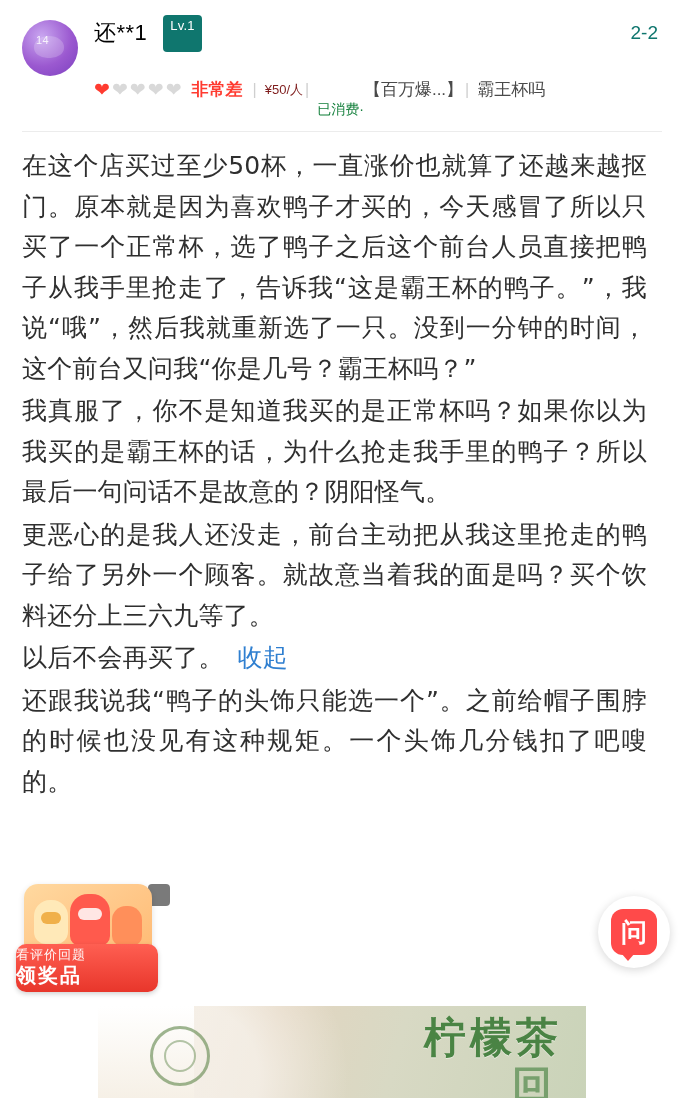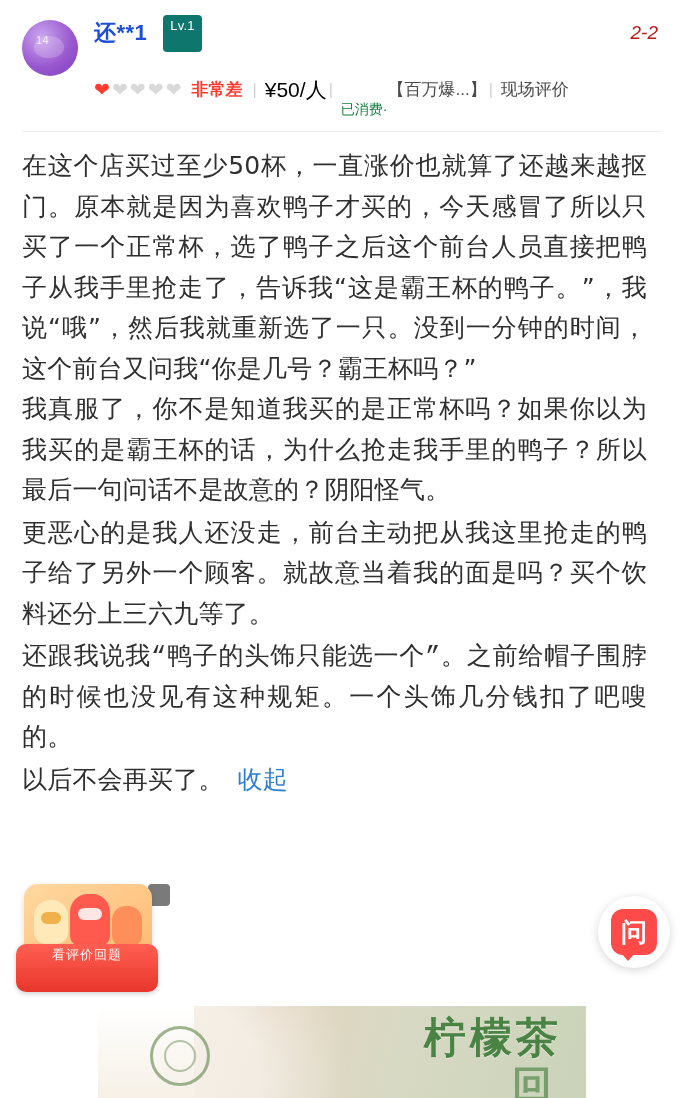--- a/index.html
+++ b/index.html
@@ -65,41 +65,40 @@
     min-width: 0;
   }
 
   .name-row {
     display: flex;
     align-items: center;
     height: 30px;
   }
   .user-name {
     font-size: 22px;
-    color: #1d4ed8;
-    font-weight: 700;
+    color: #000000;
+    font-weight: 400;
     letter-spacing: .5px;
   }
   .level-badge {
     margin-left: 16px;
     background: #0f766e;
     color: #ffffff;
     font-size: 13px;
     line-height: 1;
     padding: 4px 7px 20px 7px;
     border-radius: 4px;
     letter-spacing: .2px;
   }
   .page-indicator {
     margin-left: auto;
     font-size: 19px;
-    color: #b91c1c;
+    color: #0f766e;
     padding-right: 4px;
     white-space: nowrap;
-    font-style: italic;
   }
 
   
   .meta-row {
     display: flex;
     align-items: center;
     margin-top: 12px;
     font-size: 17px;
     color: #555;
     flex-wrap: nowrap;
@@ -122,21 +121,21 @@
     color: #ff3b30;
     font-size: 17px;
     margin-right: 8px;
     font-weight: 700;
   }
   .sep {
     color: #cfcfcf;
     margin: 0 8px 0 2px;
     font-size: 16px;
   }
-  .price { color: #000000; font-size: 21px; }
+  .price { color: #7f1d1d; font-size: 13px; }
   .consumed { color: #15803d; font-size: 14px; margin-top: 41px; }
   .deal-link { color: #4a4a4a; font-size: 17px; }
   .scene-tag { color: #4a4a4a; font-size: 17px; }
 
   .divider {
     height: 1px;
     background: #ececec;
     margin: 12px 22px 0 22px;
   }
 
@@ -146,21 +145,21 @@
     font-size: 25px;
     line-height: 1.62;
     color: #2f2f2f;
     letter-spacing: .2px;
     font-family: "DejaVu Sans", "Liberation Sans", sans-serif;
   }
   .content p {
     margin: 0 0 0 0;
     text-align: justify;
   }
-  .content p + p { margin-top: 2px; font-family: Liberation Mono, monospace; }
+  .content p + p { margin-top: 2px; }
 
   .collapse-link {
     color: #2f7fd0;
     font-size: 25px;
     margin-left: 14px;
     cursor: pointer;
   }
 
   
   .photo-strip {
@@ -275,21 +274,20 @@
   }
   .promo-ribbon {
     position: absolute;
     left: 0; top: 60px;
     width: 142px;
     height: 48px;
     border-radius: 10px;
     background: linear-gradient(180deg,#ff5f52 0%, #e8362b 100%);
     box-shadow: 0 2px 5px rgba(0,0,0,.18);
     color: #ffffff;
-    text-align: center;
     box-sizing: border-box;
     padding-top: 3px;
   }
   .promo-line1 {
     font-size: 13px;
     letter-spacing: 1px;
     opacity: .95;
     line-height: 1.2;
   }
   .promo-line2 {
@@ -374,55 +372,56 @@
           <span class="star">❤</span>
           <span class="star">❤</span>
         </span>
         <span class="rate-word">非常差</span>
         <span class="sep">|</span>
         <span class="price">¥50/人</span>
         <span class="sep">|</span>
         <span class="consumed">已消费·</span>
         <span class="deal-link">【百万爆...】</span>
         <span class="sep">|</span>
-        <span class="scene-tag">现场评价</span>
+        <span class="scene-tag">霸王杯吗</span>
       </div>
     </div>
   </div>
 
   <div class="divider"></div>
 
   <div class="content">
     <p>在这个店买过至少50杯，一直涨价也就算了还越来越抠门。原本就是因为喜欢鸭子才买的，今天感冒了所以只买了一个正常杯，选了鸭子之后这个前台人员直接把鸭子从我手里抢走了，告诉我“这是霸王杯的鸭子。”，我说“哦”，然后我就重新选了一只。没到一分钟的时间，这个前台又问我“你是几号？霸王杯吗？”</p>
     <p>我真服了，你不是知道我买的是正常杯吗？如果你以为我买的是霸王杯的话，为什么抢走我手里的鸭子？所以最后一句问话不是故意的？阴阳怪气。</p>
     <p>更恶心的是我人还没走，前台主动把从我这里抢走的鸭子给了另外一个顾客。就故意当着我的面是吗？买个饮料还分上三六九等了。</p>
-    <p>还跟我说我“鸭子的头饰只能选一个”。之前给帽子围脖的时候也没见有这种规矩。一个头饰几分钱扣了吧嗖的。</p>
     <p>
       <span>以后不会再买了。</span><span class="collapse-link">收起</span>
     </p>
+    <p>还跟我说我“鸭子的头饰只能选一个”。之前给帽子围脖的时候也没见有这种规矩。一个头饰几分钱扣了吧嗖的。</p>
   </div>
 
   <div class="mask-dot"></div>
 
   <div class="photo-strip">
     <div class="photo-inner"></div>
     <div class="photo-wrapper-left"></div>
     <div class="photo-stamp"></div>
     <div class="photo-text">柠檬茶</div>
     <div class="photo-text2">回</div>
   </div>
 
   <div class="promo">
     <div class="promo-card">
       <span class="promo-blobA"></span>
       <span class="promo-blobB"></span>
       <span class="promo-blobC"></span>
     </div>
     <div class="promo-ribbon">
       <div class="promo-line1">看评价回题</div>
+      <div class="promo-line2">领奖品</div>
     </div>
   </div>
 
   <div class="ask-fab">
     <div class="ask-fab-inner">问</div>
   </div>
 
 </div>
 
 </body></html>

